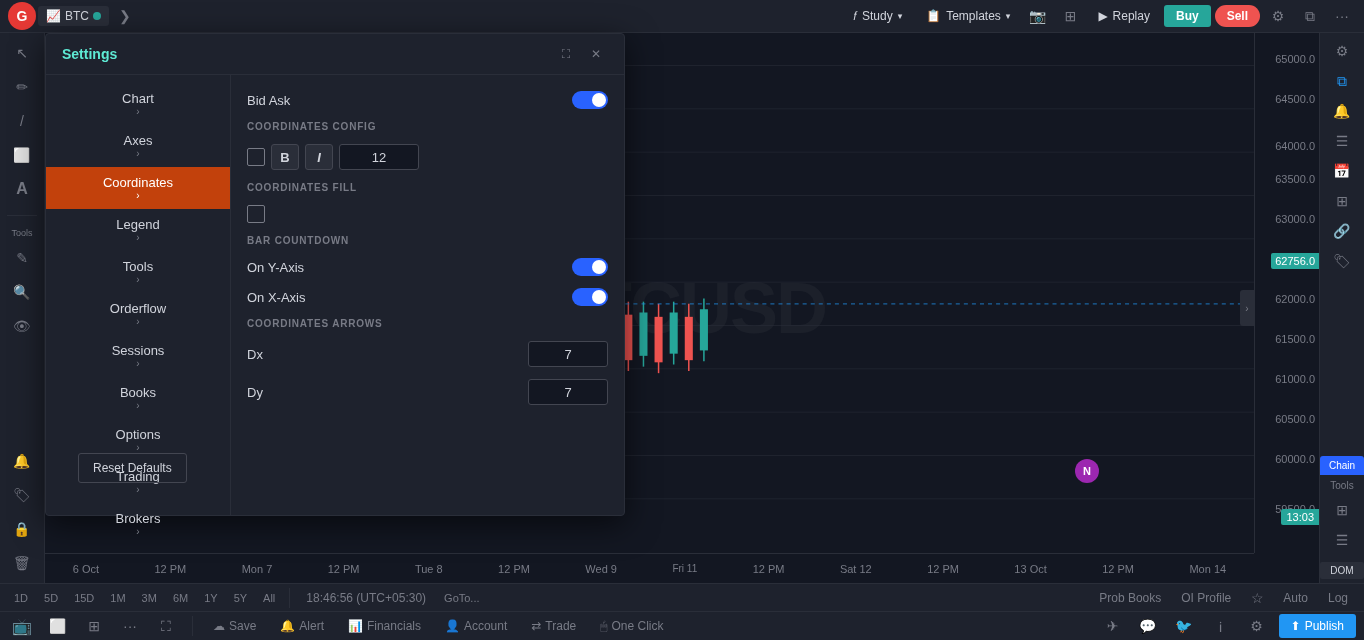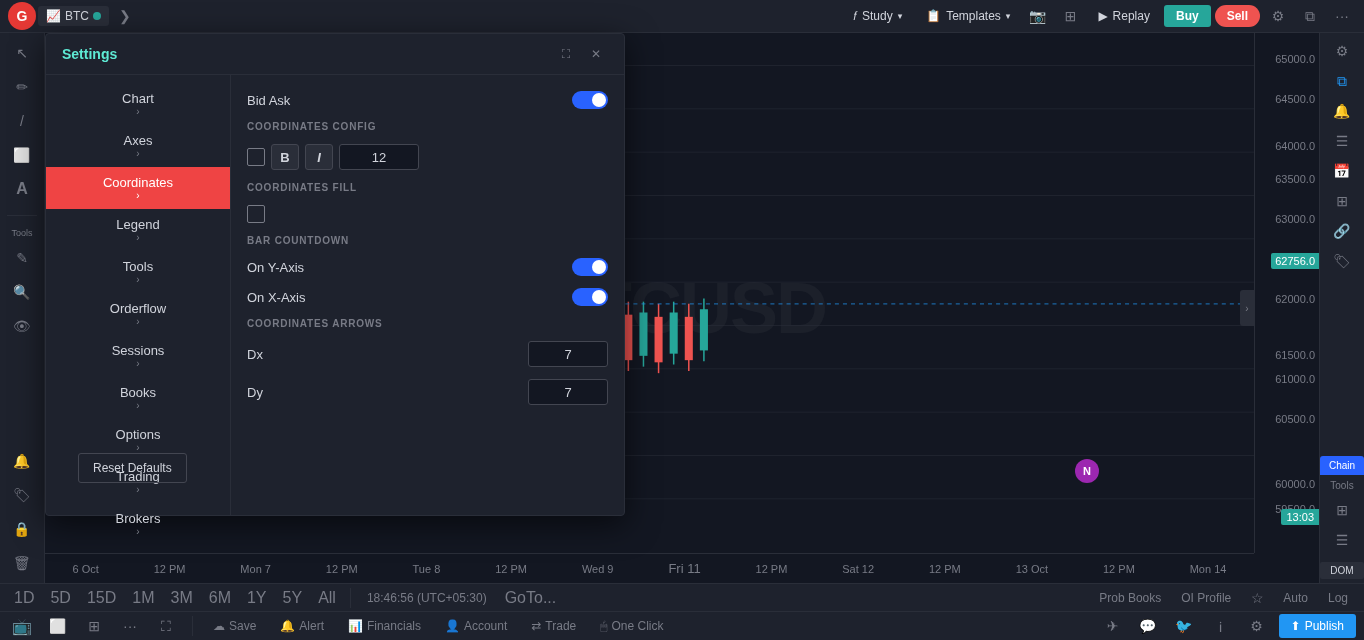--- a/index.html
+++ b/index.html
@@ -164,21 +164,21 @@
       padding: 0 8px;
       gap: 4px;
       border-bottom: 1px solid #2a2e39;
     }
     .timeframe-btn {
       padding: 2px 6px;
       background: transparent;
       border: none;
       color: #787b86;
       cursor: pointer;
-      font-size: 16px;
+      font-size: 11px;
       border-radius: 3px;
     }
     .bottom-bottom-row {
       height: 29px;
       display: flex;
       align-items: center;
       padding: 0 8px;
       gap: 8px;
     }
     .bottom-tool-btn {
@@ -254,21 +254,21 @@
     .nav-item {
       display: flex;
       align-items: center;
       justify-content: space-between;
       padding: 8px 16px;
       cursor: pointer;
       color: #d1d4dc;
       font-size: 13px;
       flex-direction: column;
     }
-    .nav-item.active { background: #ef4444; color: white; }
+    .nav-item.active { background: #c2410c; color: white; }
     .nav-item .chevron { color: #787b86; font-size: 10px; }
     .nav-item.active .chevron { color: white; }
     .settings-content {
       flex: 1;
       padding: 16px;
       overflow-y: auto;
     }
     .section-title {
       font-size: 10px;
       font-weight: 600;
@@ -581,38 +581,38 @@
   </div>
 
   <div style="position:absolute;right:0;top:0;width:65px;bottom:30px;background:#131722;border-left:1px solid #2a2e39;">
     <div style="position:absolute;top:20px;right:4px;font-size:11px;color:#787b86;">65000.0</div>
     <div style="position:absolute;top:60px;right:4px;font-size:11px;color:#787b86;">64500.0</div>
     <div style="position:absolute;top:100px;right:4px;font-size:11px;color:#787b86;margin-top:7px;">64000.0</div>
     <div style="position:absolute;top:140px;right:4px;font-size:11px;color:#787b86;">63500.0</div>
     <div style="position:absolute;top:180px;right:4px;font-size:11px;color:#787b86;">63000.0</div>
     <div style="position:absolute;top:220px;right:0;background:#26a69a;color:white;font-size:11px;padding:2px 4px;border-radius:2px 0 0 2px;white-space:nowrap;">62756.0</div>
     <div style="position:absolute;top:260px;right:4px;font-size:11px;color:#787b86;">62000.0</div>
-    <div style="position:absolute;top:316px;right:4px;font-size:11px;color:#787b86;margin-left:40px;">61500.0</div>
+    <div style="position:absolute;top:300px;right:4px;font-size:11px;color:#787b86;margin-left:40px;">61500.0</div>
     <div style="position:absolute;top:340px;right:4px;font-size:11px;color:#787b86;">61000.0</div>
     <div style="position:absolute;top:380px;right:4px;font-size:11px;color:#787b86;">60500.0</div>
-    <div style="position:absolute;top:420px;right:4px;font-size:11px;color:#787b86;margin-top:25px;">60000.0</div>
+    <div style="position:absolute;top:420px;right:4px;font-size:11px;color:#787b86;">60000.0</div>
     <div style="position:absolute;bottom:38px;right:4px;font-size:11px;color:#787b86;">59500.0</div>
 
     <div style="position:absolute;bottom:28px;right:0;background:#26a69a;color:white;font-size:11px;padding:2px 5px;border-radius:2px 0 0 2px;">13:03</div>
   </div>
 
   <div style="position:absolute;bottom:0;left:0;right:65px;height:30px;border-top:1px solid #2a2e39;display:flex;align-items:center;justify-content:space-around;">
     <span style="font-size:11px;color:#787b86;">6 Oct</span>
     <span style="font-size:11px;color:#787b86;">12 PM</span>
     <span style="font-size:11px;color:#787b86;">Mon 7</span>
     <span style="font-size:11px;color:#787b86;">12 PM</span>
     <span style="font-size:11px;color:#787b86;">Tue 8</span>
     <span style="font-size:11px;color:#787b86;">12 PM</span>
     <span style="font-size:11px;color:#787b86;">Wed 9</span>
-    <span style="font-size:13px;color:#787b86;">Fri 11</span>
+    <span style="font-size:10px;color:#787b86;">Fri 11</span>
     <span style="font-size:11px;color:#787b86;">12 PM</span>
     <span style="font-size:11px;color:#787b86;">Sat 12</span>
     <span style="font-size:11px;color:#787b86;">12 PM</span>
     <span style="font-size:11px;color:#787b86;">13 Oct</span>
     <span style="font-size:11px;color:#787b86;">12 PM</span>
     <span style="font-size:11px;color:#787b86;">Mon 14</span>
   </div>
 
   <div style="position:absolute;bottom:100px;right:220px;width:24px;height:24px;border-radius:50%;background:#9c27b0;color:white;font-size:11px;font-weight:bold;display:flex;align-items:center;justify-content:center;">N</div>
 

